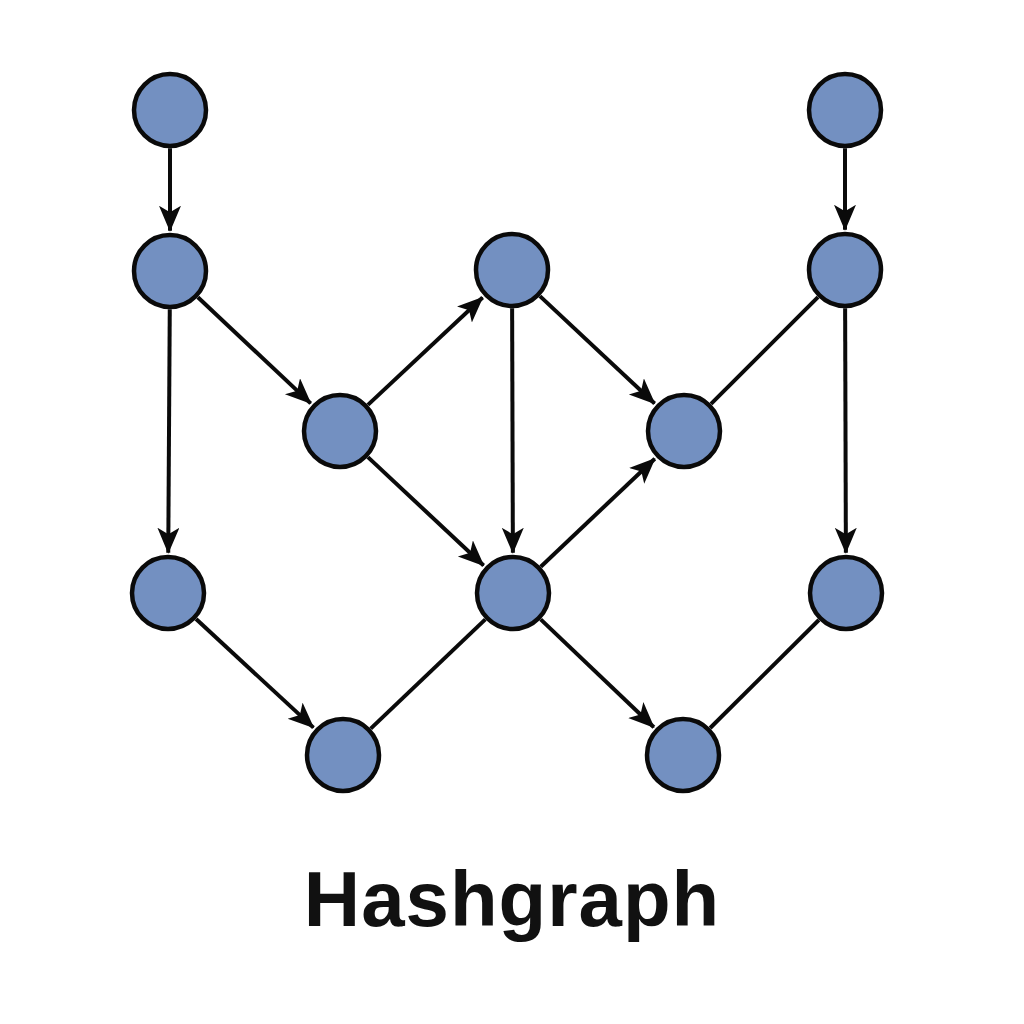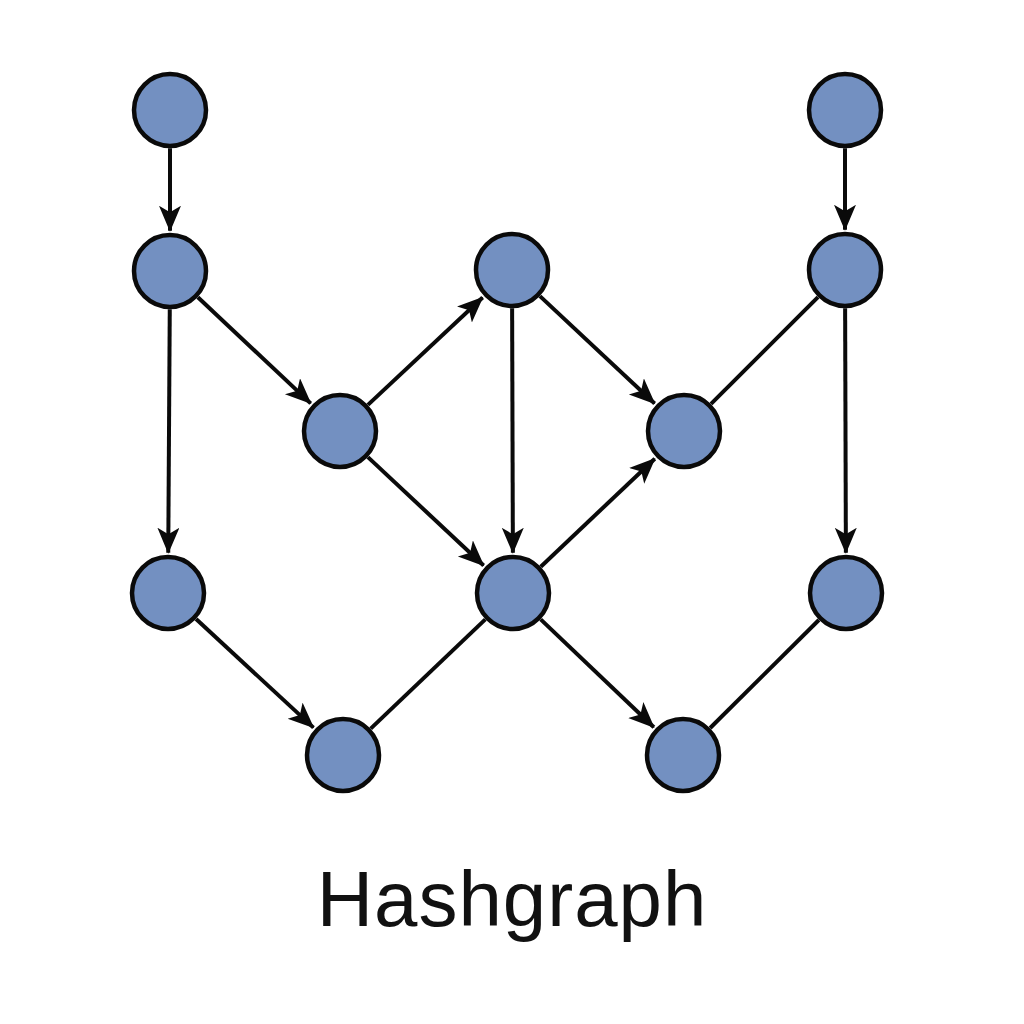--- a/index.html
+++ b/index.html
@@ -25,21 +25,21 @@
     height: 1024px;
     display: block;
   }
   .title {
     position: absolute;
     left: 0;
     top: 860px;
     width: 1024px;
     text-align: center;
     font-size: 78px;
-    font-weight: 400;
+    font-weight: 700;
     letter-spacing: 1px;
     color: #111111;
     line-height: 1.0;
     user-select: none;
   }
 </style>
 </head>
 <body>
 
 <div id="stage">

